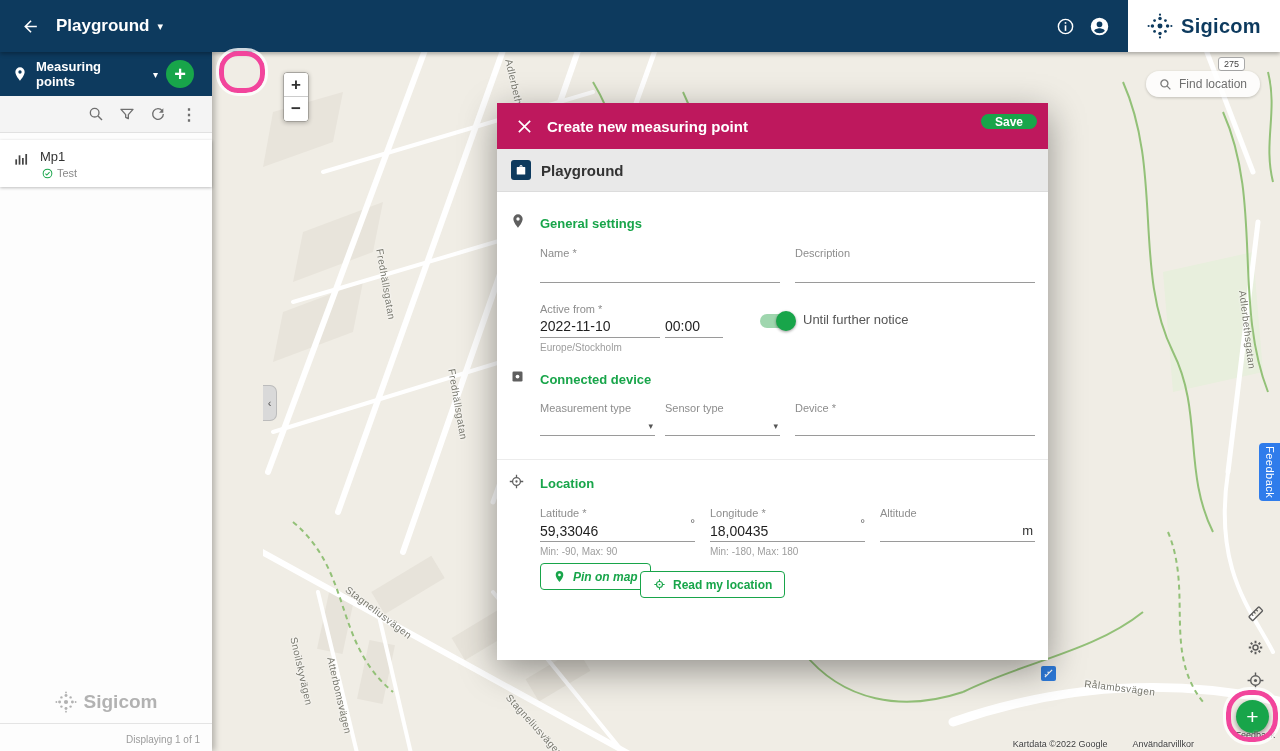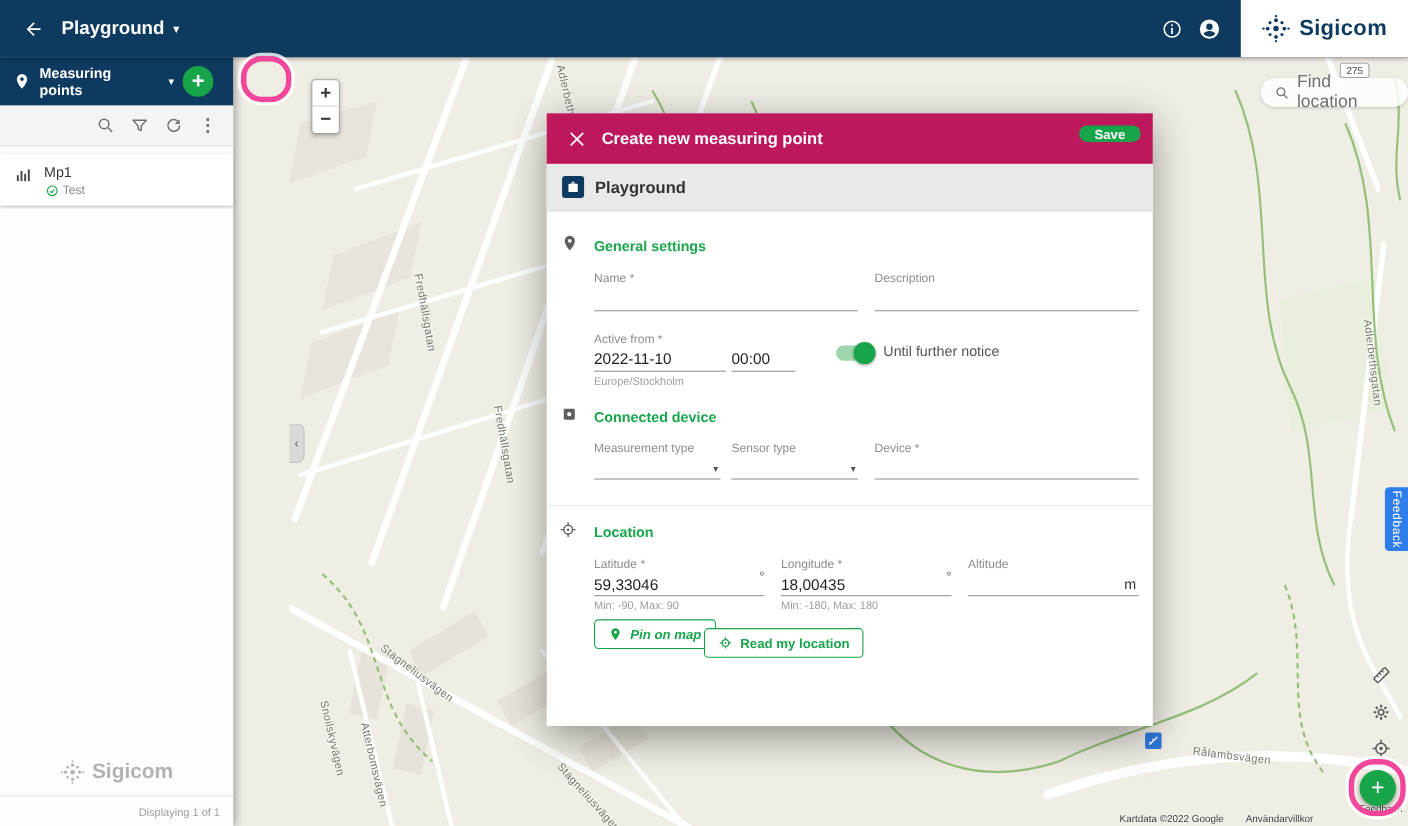--- a/index.html
+++ b/index.html
@@ -49,32 +49,32 @@
   .road-badge { position:absolute; left:955px; top:5px; background:#fff; border:1px solid #a9a9a9; border-radius:3px;
                 font-size:9px; color:#444; padding:1px 5px; }
   .zoomctl { position:absolute; left:20px; top:20px; width:26px; border:1px solid rgba(0,0,0,.3); border-radius:4px;
              overflow:hidden; box-shadow:0 1px 4px rgba(0,0,0,.25); }
   .zoomctl div { width:100%; height:24px; background:#fff; display:flex; align-items:center; justify-content:center;
                  font-size:17px; font-weight:700; color:#333; cursor:pointer; }
   .zoomctl div:first-child { border-bottom:1px solid #ccc; }
   .findloc { position:absolute; left:883px; top:19px; height:26px; padding:0 13px; border-radius:13px;
              background:rgba(255,255,255,.82); box-shadow:0 1px 3px rgba(0,0,0,.2); display:flex; align-items:center;
              gap:7px; cursor:pointer; }
-  .findloc span { font-size:16px; color:#6f6f6f; }
+  .findloc span { font-size:12px; color:#6f6f6f; }
   .feedback { position:absolute; right:0; top:391px; width:21px; height:58px; background:#2f7ceb; color:#fff;
               border-radius:4px 0 0 4px; display:flex; align-items:center; justify-content:center; cursor:pointer;
               writing-mode:vertical-rl; font-size:11px; letter-spacing:.5px; }
   .map-col-icon { position:absolute; left:981px; width:22px; height:22px; color:#5c5c5c; cursor:pointer;
                   display:flex; align-items:center; justify-content:center; }
   .fab { position:absolute; left:973px; top:648px; width:33px; height:33px; border-radius:50%; background:#18a54a;
          color:#fff; display:flex; align-items:center; justify-content:center; font-size:21px;
          box-shadow:0 2px 5px rgba(0,0,0,.4); cursor:pointer; }
   .blue-mini { position:absolute; left:778px; top:614px; width:15px; height:15px; background:#2e7bdb; border-radius:2px;
                cursor:pointer; display:flex; align-items:center; justify-content:center; }
-  .attrib { position:absolute; right:86px; bottom:2px; display:flex; gap:20px; font-size:9px; color:#3d3d3d;
+  .attrib { position:absolute; right:86px; bottom:2px; display:flex; gap:25px; font-size:9px; color:#3d3d3d;
             text-shadow:0 0 2px #fff; }
   .leaflet-credit { position:absolute; right:5px; bottom:11px; font-size:9px; color:#333; text-shadow:0 0 2px #fff; }
 
   
   .modal { position:absolute; left:497px; top:103px; width:551px; height:557px; background:#fff; z-index:50;
            box-shadow:0 10px 34px rgba(0,0,0,.4); }
   .m-head { position:absolute; top:0; left:0; right:0; height:46px; background:#be185d; display:flex; align-items:center; }
   .m-close { width:34px; height:34px; margin-left:10px; display:flex; align-items:center; justify-content:center;
              color:#fff; cursor:pointer; }
   .m-title { color:#fff; font-size:15px; font-weight:700; margin-left:6px; }

